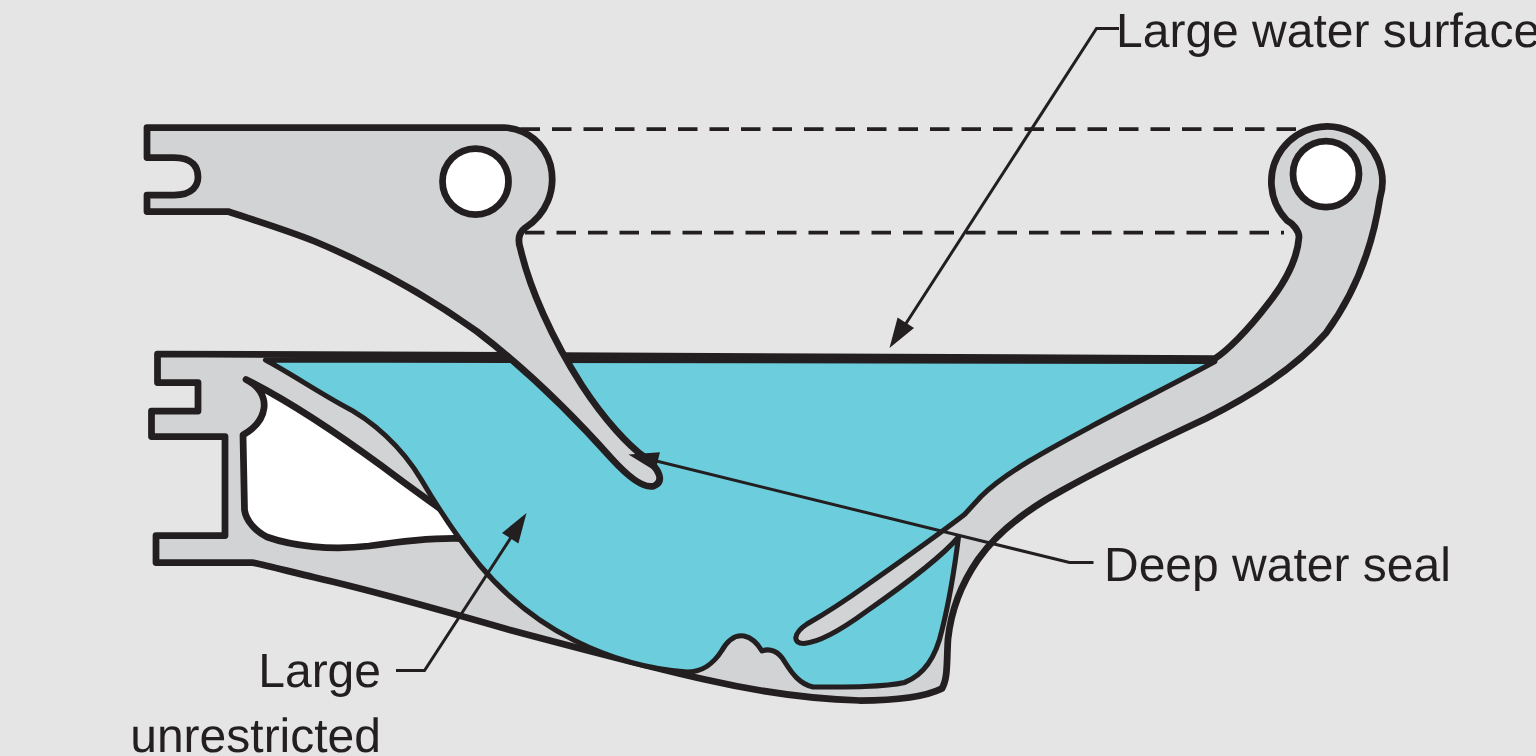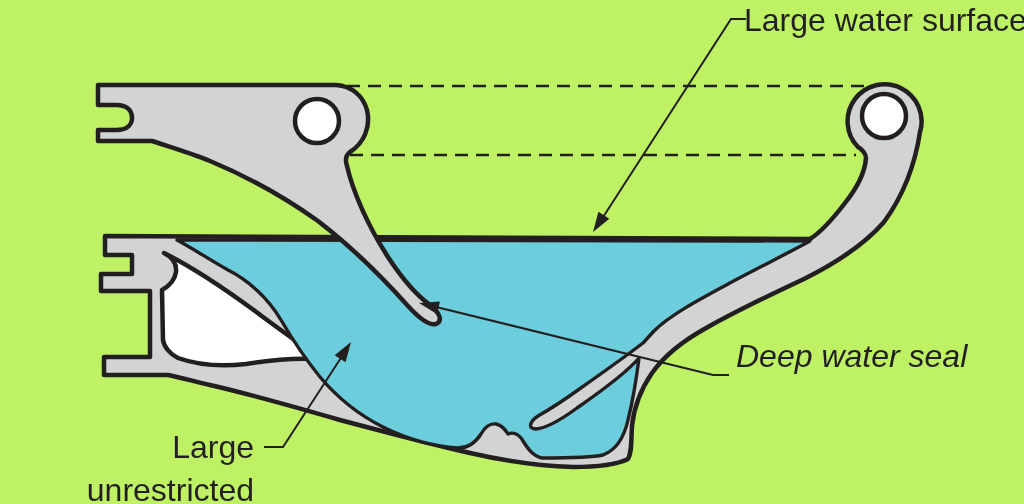--- a/index.html
+++ b/index.html
@@ -1,19 +1,19 @@
 <!DOCTYPE html>
 <html><head>
 <meta charset="utf-8">
 <style>
   html,body{margin:0;padding:0;background:#ffffff;}
   .canvas{
     position:relative;
     width:1024px;height:504px;
-    background:#bef264;
+    background:#e5e5e5;
     font-family:"Liberation Sans", sans-serif;
     overflow:hidden;
   }
   .diagram-svg{position:absolute;left:0;top:0;}
   .label{
     position:absolute;
     font-size:32px;
     line-height:38px;
     color:#231F20;
     white-space:nowrap;
@@ -127,20 +127,20 @@
 
     <polyline points="729,375 713,375 424,304" fill="none" stroke="#231F20" stroke-width="2"></polyline>
     <polygon points="0,0 -20,-6.5 -20,6.5" fill="#231F20" transform="translate(419,303) rotate(-166.2)"></polygon>
 
     <polyline points="264,447 283,447 348,347" fill="none" stroke="#231F20" stroke-width="2"></polyline>
     <polygon points="0,0 -20,-6.5 -20,6.5" fill="#231F20" transform="translate(351,342) rotate(-57.1)"></polygon>
   </svg>
 
   <div class="label" style="left:744px;top:1px;">Large water surface</div>
 
-  <div class="label" style="left:736px;top:337px;font-style:italic;">Deep water seal</div>
+  <div class="label" style="left:736px;top:357px;">Deep water seal</div>
 
   <div class="label label-multiline" style="left:0px;top:426px;width:254px;">
     <span>Large unrestricted</span><br>
     
   </div>
 
 </div>
 
 </body></html>

